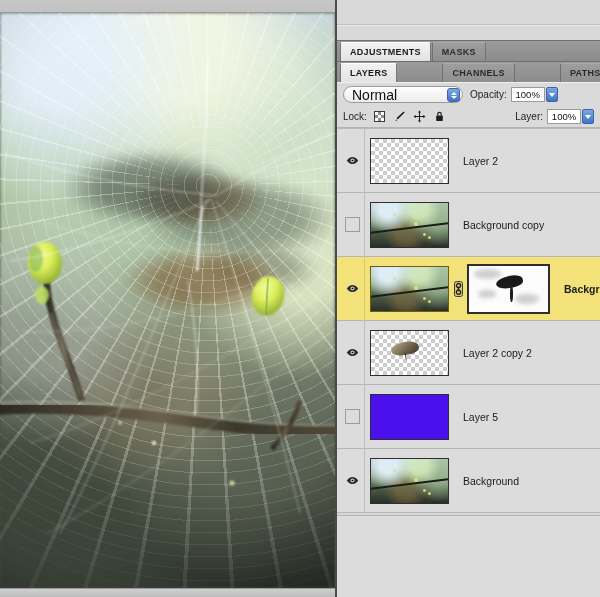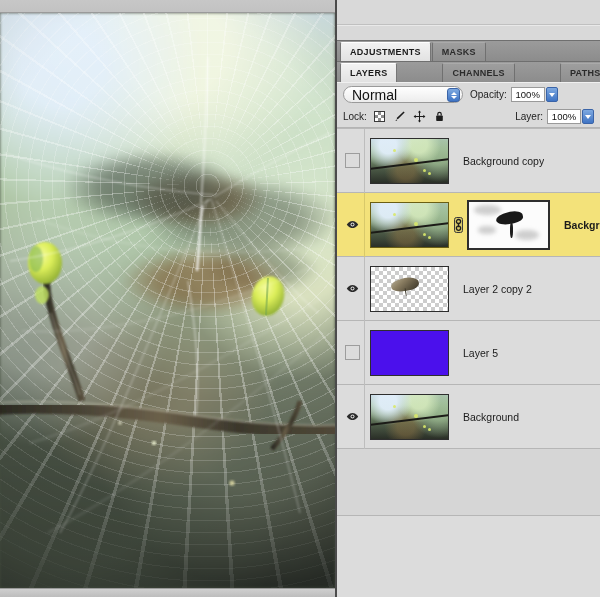--- a/index.html
+++ b/index.html
@@ -581,20 +581,35 @@
       <span style="flex:1 1 auto"></span>
       <span class="field-label">Layer:</span>
       <span class="num-box">100%</span>
       <span class="mini-arrow">
           <i></i>
         </span>
     </div>
 
     <div id="layers-list">
 
+      <div class="layer-row">
+        <div class="eyecell">
+          <span class="eye-box on">
+            <svg class="eye-glyph" viewBox="0 0 16 10">
+              <path d="M8 0.6 C3.6 0.6 1 5 1 5 C1 5 3.6 9.4 8 9.4 C12.4 9.4 15 5 15 5 C15 5 12.4 0.6 8 0.6 Z" fill="#2a2a2a"></path>
+              <circle cx="8" cy="5" r="2.4" fill="#e2e2e2"></circle>
+              <circle cx="8" cy="5" r="1.3" fill="#141414"></circle>
+            </svg>
+          </span>
+        </div>
+        <div class="thumb-wrap">
+          <div class="thumb checker"></div>
+        </div>
+        <div class="layer-name">Layer 2</div>
+      </div>
 
       <div class="layer-row">
         <div class="eyecell">
           <span class="eye-box"></span>
         </div>
         <div class="thumb-wrap">
           <div class="thumb">
             <div class="mini-photo"></div>
             <span class="mini-dot" style="left:56%;top:44%"></span>
             <span class="mini-dot" style="left:67%;top:70%;width:3px;height:3px"></span>

